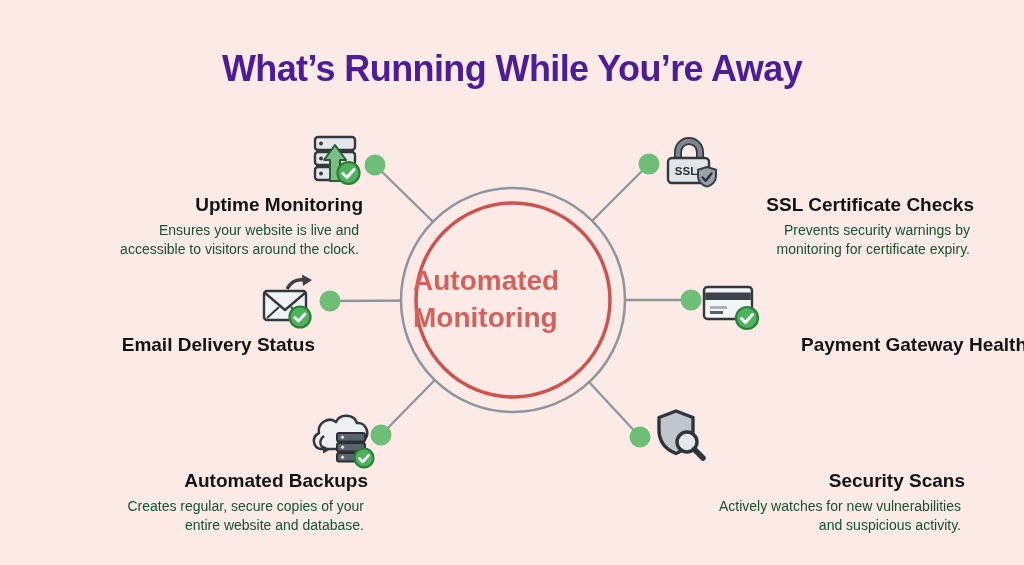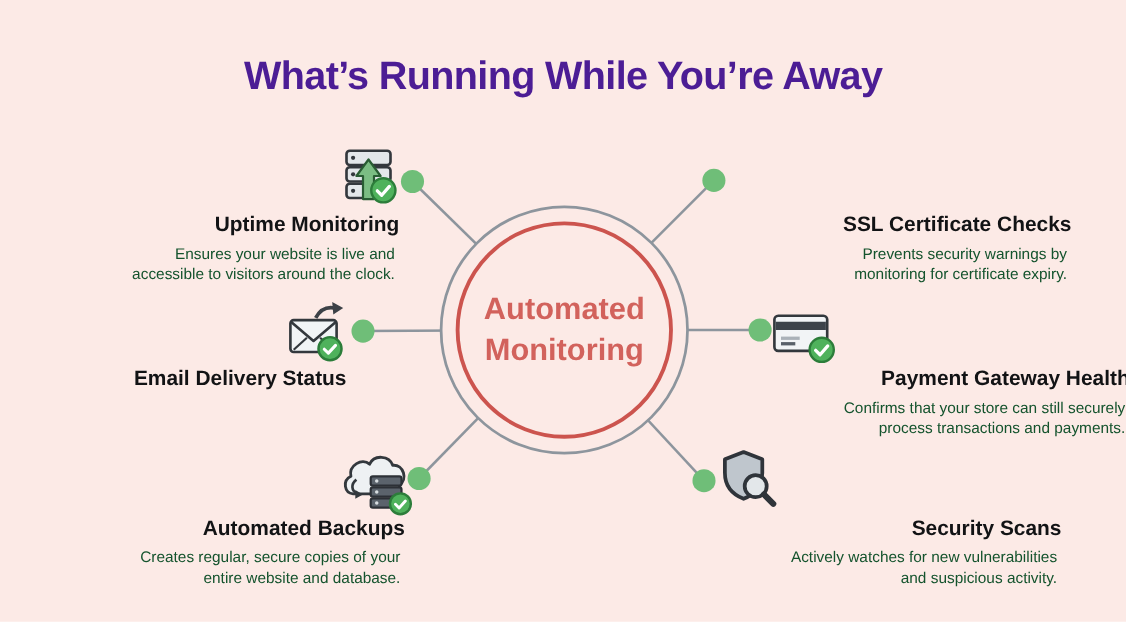--- a/index.html
+++ b/index.html
@@ -9,21 +9,21 @@
     font-family:"Liberation Sans", sans-serif;
   }
   .main-title {
     position:absolute; top:48px; left:0; width:1024px;
     text-align:center; font-size:36px; font-weight:700;
     letter-spacing:-0.6px; color:#4c1d95; margin:0;
   }
   .connectors { position:absolute; left:0; top:0; }
   .hub-label {
     position:absolute; left:413px; top:262px; width:200px;
-    text-align:center; font-size:28px; font-weight:700;
+    text-align:left; font-size:28px; font-weight:700;
     line-height:37px; color:#d2625c;
   }
   .item { position:absolute; width:310px; }
   .item.left  { text-align:right; }
   .item.right { text-align:right;  }
   .item-title { margin:4px 0 5px 0; font-size:19px; font-weight:700; color:#121315; }
   .item-desc  { margin:4px; font-size:14px; line-height:19px; color:#14532d; white-space:pre-line; }
   .icon-box { position:absolute; }
   .i1 { left:306px; top:132px; }
   .i2 { left:259px; top:274px; }
@@ -115,20 +115,30 @@
       <g fill="#d7dce0">
         <circle cx="33.5" cy="34.2" r="1.6"></circle>
         <circle cx="33.5" cy="44.2" r="1.6"></circle>
         <circle cx="33.5" cy="54.2" r="1.6"></circle>
       </g>
       <circle cx="55" cy="55" r="9.5" fill="#4fb25c" stroke="#2c7d3a" stroke-width="2.2"></circle>
       <polyline points="50.5,55.5 53.8,58.8 59.5,52.5" fill="none" stroke="#ffffff" stroke-width="2.6" stroke-linecap="round" stroke-linejoin="round"></polyline>
     </svg>
   </div>
 
+  <div class="icon-box i4">
+    <svg width="56" height="56" viewBox="0 0 56 56">
+      <path d="M17,27 v-7 a11,11 0 0 1 22,0 v7" fill="none" stroke="#33383d" stroke-width="8"></path>
+      <path d="M17,27 v-7 a11,11 0 0 1 22,0 v7" fill="none" stroke="#7d858d" stroke-width="4.5"></path>
+      <rect x="7" y="26" width="41" height="25" rx="4" fill="#e0e5e9" stroke="#33383d" stroke-width="2.4"></rect>
+      <text x="25" y="43" font-size="11.5" font-weight="600" fill="#2b2f34" text-anchor="middle" font-family="Liberation Sans, sans-serif">SSL</text>
+      <path d="M46,35 l9,2.8 v6.2 c0,5.2 -4,9 -9,10.6 c-5,-1.6 -9,-5.4 -9,-10.6 v-6.2 Z" fill="#99a1aa" stroke="#383e45" stroke-width="2" stroke-linejoin="round"></path>
+      <polyline points="41.5,45.5 44.8,48.8 50.5,41.5" fill="none" stroke="#2b3036" stroke-width="2.4" stroke-linecap="round" stroke-linejoin="round"></polyline>
+    </svg>
+  </div>
 
   <div class="icon-box i5">
     <svg width="62" height="56" viewBox="0 0 62 56">
       <rect x="4" y="10" width="48" height="32" rx="3.5" fill="#f2f4f6" stroke="#33383d" stroke-width="2.4"></rect>
       <rect x="5.2" y="15.5" width="45.6" height="7.5" fill="#3d434a"></rect>
       <rect x="10" y="29" width="17" height="3" fill="#aab1b8"></rect>
       <rect x="10" y="34" width="13" height="3" fill="#596069"></rect>
       <circle cx="47" cy="41" r="11" fill="#4fb25c" stroke="#2c7d3a" stroke-width="2.2"></circle>
       <polyline points="41.5,41.5 45.5,45.5 52.5,37.5" fill="none" stroke="#ffffff" stroke-width="3" stroke-linecap="round" stroke-linejoin="round"></polyline>
     </svg>
@@ -159,22 +169,20 @@
   </div>
 
   <div class="item right t4">
     <h2 class="item-title">SSL Certificate Checks</h2>
     <p class="item-desc">Prevents security warnings by
 monitoring for certificate expiry.</p>
   </div>
 
   <div class="item right t5">
     <h2 class="item-title">Payment Gateway Health</h2>
-    <p class="item-desc">Confirms that your store can still securely
-process transactions and payments.</p>
   </div>
 
   <div class="item right t6">
     <h2 class="item-title">Security Scans</h2>
     <p class="item-desc">Actively watches for new vulnerabilities
 and suspicious activity.</p>
   </div>
 
 </div>
 

